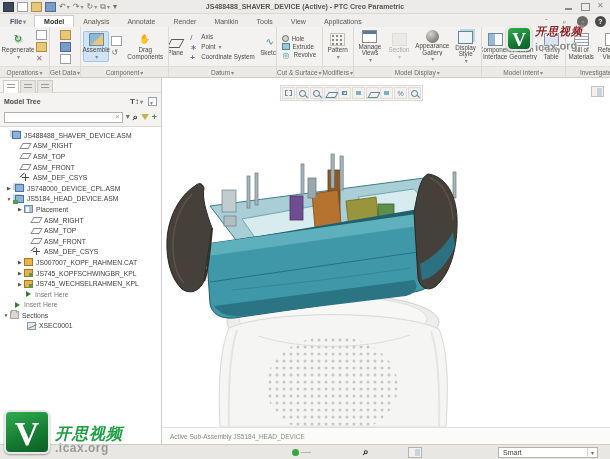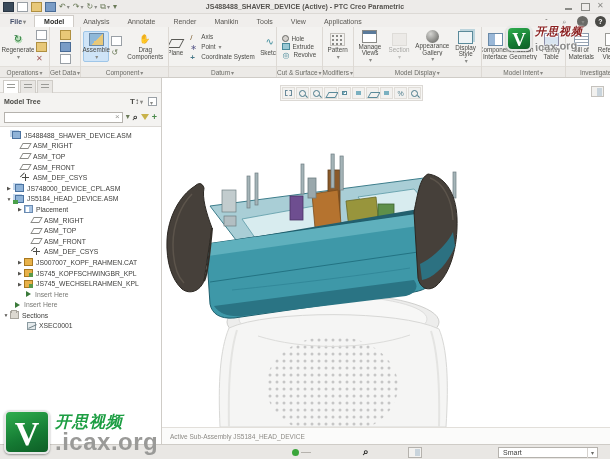--- a/index.html
+++ b/index.html
@@ -127,21 +127,21 @@
   .sb-panel::after { content:""; position:absolute; right:1px; top:1px; width:5px; height:7px; background:#c9d4dc; }
   .sb-select { position:absolute; right:12px; top:2px; width:100px; height:11px; background:#fff; border:1px solid #b5b2ad; font-size:7px; color:#3c3c3a; line-height:10px; padding-left:4px; }
   .sb-select .dd { position:absolute; right:0; top:0; width:10px; height:10px; border-left:1px solid #d5d2ce; font-size:6px; text-align:center; color:#6a6a66; }
 
   
   .vlogo { background:linear-gradient(160deg,#2fae4e 0%,#157a33 60%,#0e5e26 100%); border:2px solid #e8e8e8; border-radius:6px; color:#fff; font-weight:bold; text-align:center; box-shadow:0 1px 2px rgba(0,0,0,.35); }
   .wm-bottom { position:absolute; left:4px; bottom:5px; display:flex; align-items:flex-end; z-index:30; }
   .wm-bottom .vlogo { width:46px; height:44px; font-size:34px; line-height:44px; font-family:"Liberation Serif", serif; }
   .wm-bt { margin-left:5px; line-height:1; }
   .wm-cn { color:#1d9e43; font-size:16px; font-weight:bold; font-style:italic; letter-spacing:1px; }
-  .wm-dom { color:#9a9a98; font-size:24px; font-weight:bold; letter-spacing:.5px; }
+  .wm-dom { color:#9a9a98; font-size:12px; font-weight:bold; letter-spacing:.5px; }
   .wm-top { position:absolute; left:506px; top:26px; display:flex; z-index:30; }
   .wm-top .vlogo { width:26px; height:25px; font-size:19px; line-height:24px; font-family:"Liberation Serif", serif; }
   .wm-tt { margin-left:3px; line-height:1; }
   .wm-tcn { color:#8b2020; font-size:11px; font-weight:bold; font-style:italic; text-shadow:0 0 2px #fff,0 0 2px #fff; letter-spacing:1px; }
   .wm-tdom { color:#8a8a88; font-size:11px; font-weight:bold; text-shadow:0 0 2px #fff,0 0 2px #fff; transform:rotate(-3deg); display:inline-block; margin-top:1px; }
 </style>
 </head>
 <body>
 
 <div class="titlebar">

